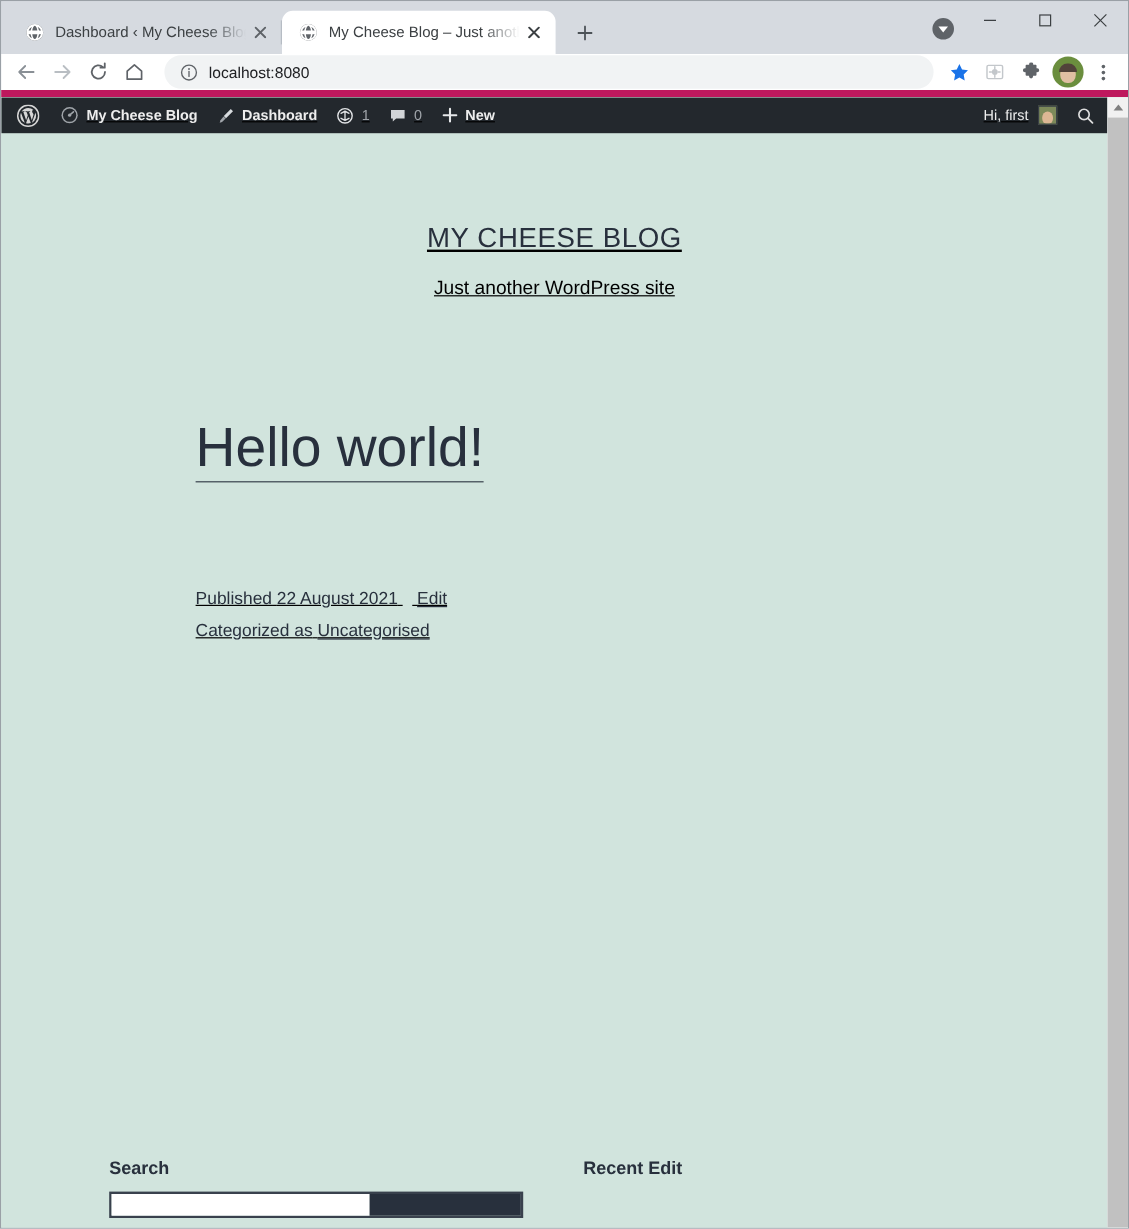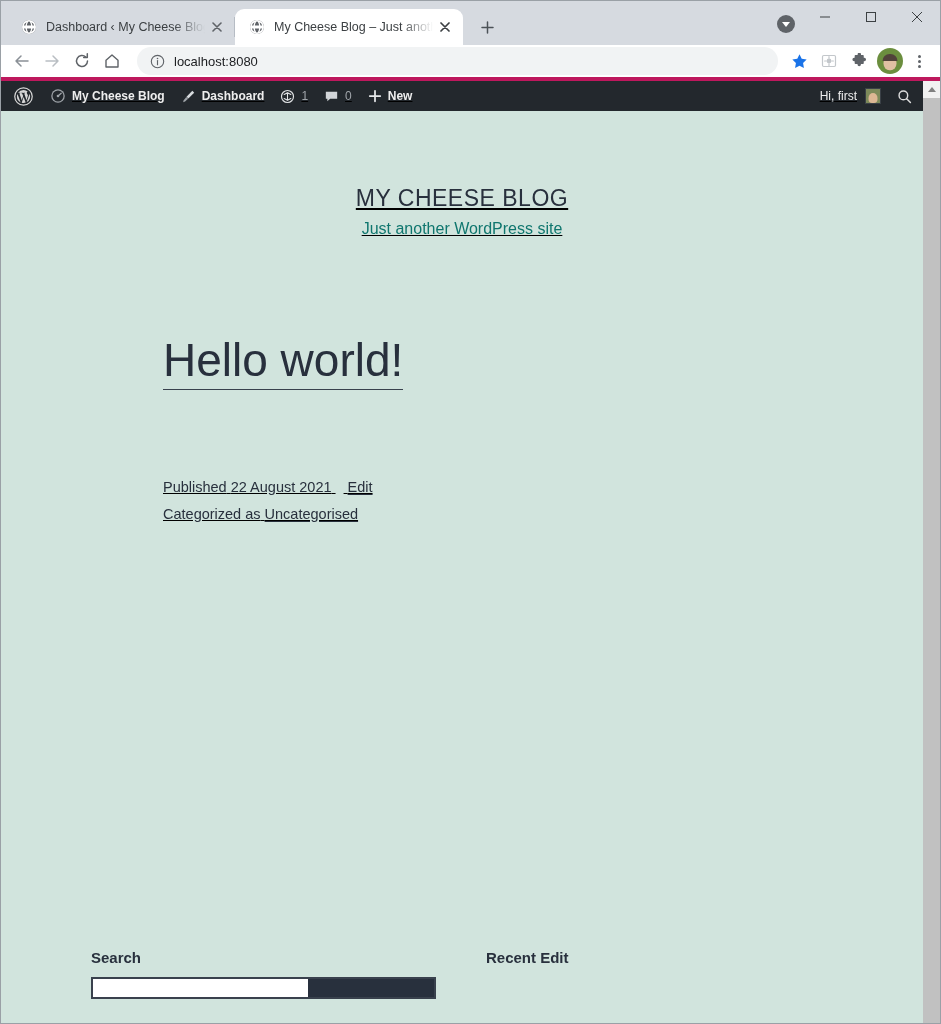--- a/index.html
+++ b/index.html
@@ -128,21 +128,21 @@
     border-top: 5px solid #ffffff;
   }
 
   
   .toolbar {
     height: 36px;
     background: #ffffff;
     display: flex;
     align-items: center;
     padding: 0 8px 0 6px;
-    border-bottom: 4px solid #be185d;
+    border-bottom: 6px solid #be185d;
     flex: 0 0 auto;
   }
   .tb-btn {
     width: 30px; height: 30px;
     display: flex; align-items: center; justify-content: center;
     border-radius: 50%;
     color: #5f6368;
     cursor: default;
     flex: 0 0 30px;
   }
@@ -311,22 +311,22 @@
   }
   .site-title {
     font-size: 23px;
     letter-spacing: 0.5px;
     color: #28303d;
     font-weight: normal;
     cursor: default;
   }
   .site-desc {
     font-size: 16px;
-    color: #0f766e;
-    margin-top: 8px;
+    color: #000000;
+    margin-top: 20px;
     cursor: default;
   }
 
   .content {
     padding: 99px 0 0 162px;
   }
   .entry-title {
     font-size: 46px;
     font-weight: normal;
     line-height: 1;
@@ -354,21 +354,21 @@
     color: #28303d;
     text-decoration: underline;
     text-underline-offset: 2px;
   }
   .meta-sep { display: inline-block; width: 8px; }
 
   
   .footer-widgets {
     position: absolute;
     left: 0; right: 0;
-    bottom: 16px;
+    bottom: 0;
     height: 58px;
     display: flex;
     padding-left: 90px;
   }
   .widget { width: 395px; }
   .widget-title {
     font-size: 15px;
     font-weight: bold;
     color: #28303d;
     margin-bottom: 11px;

